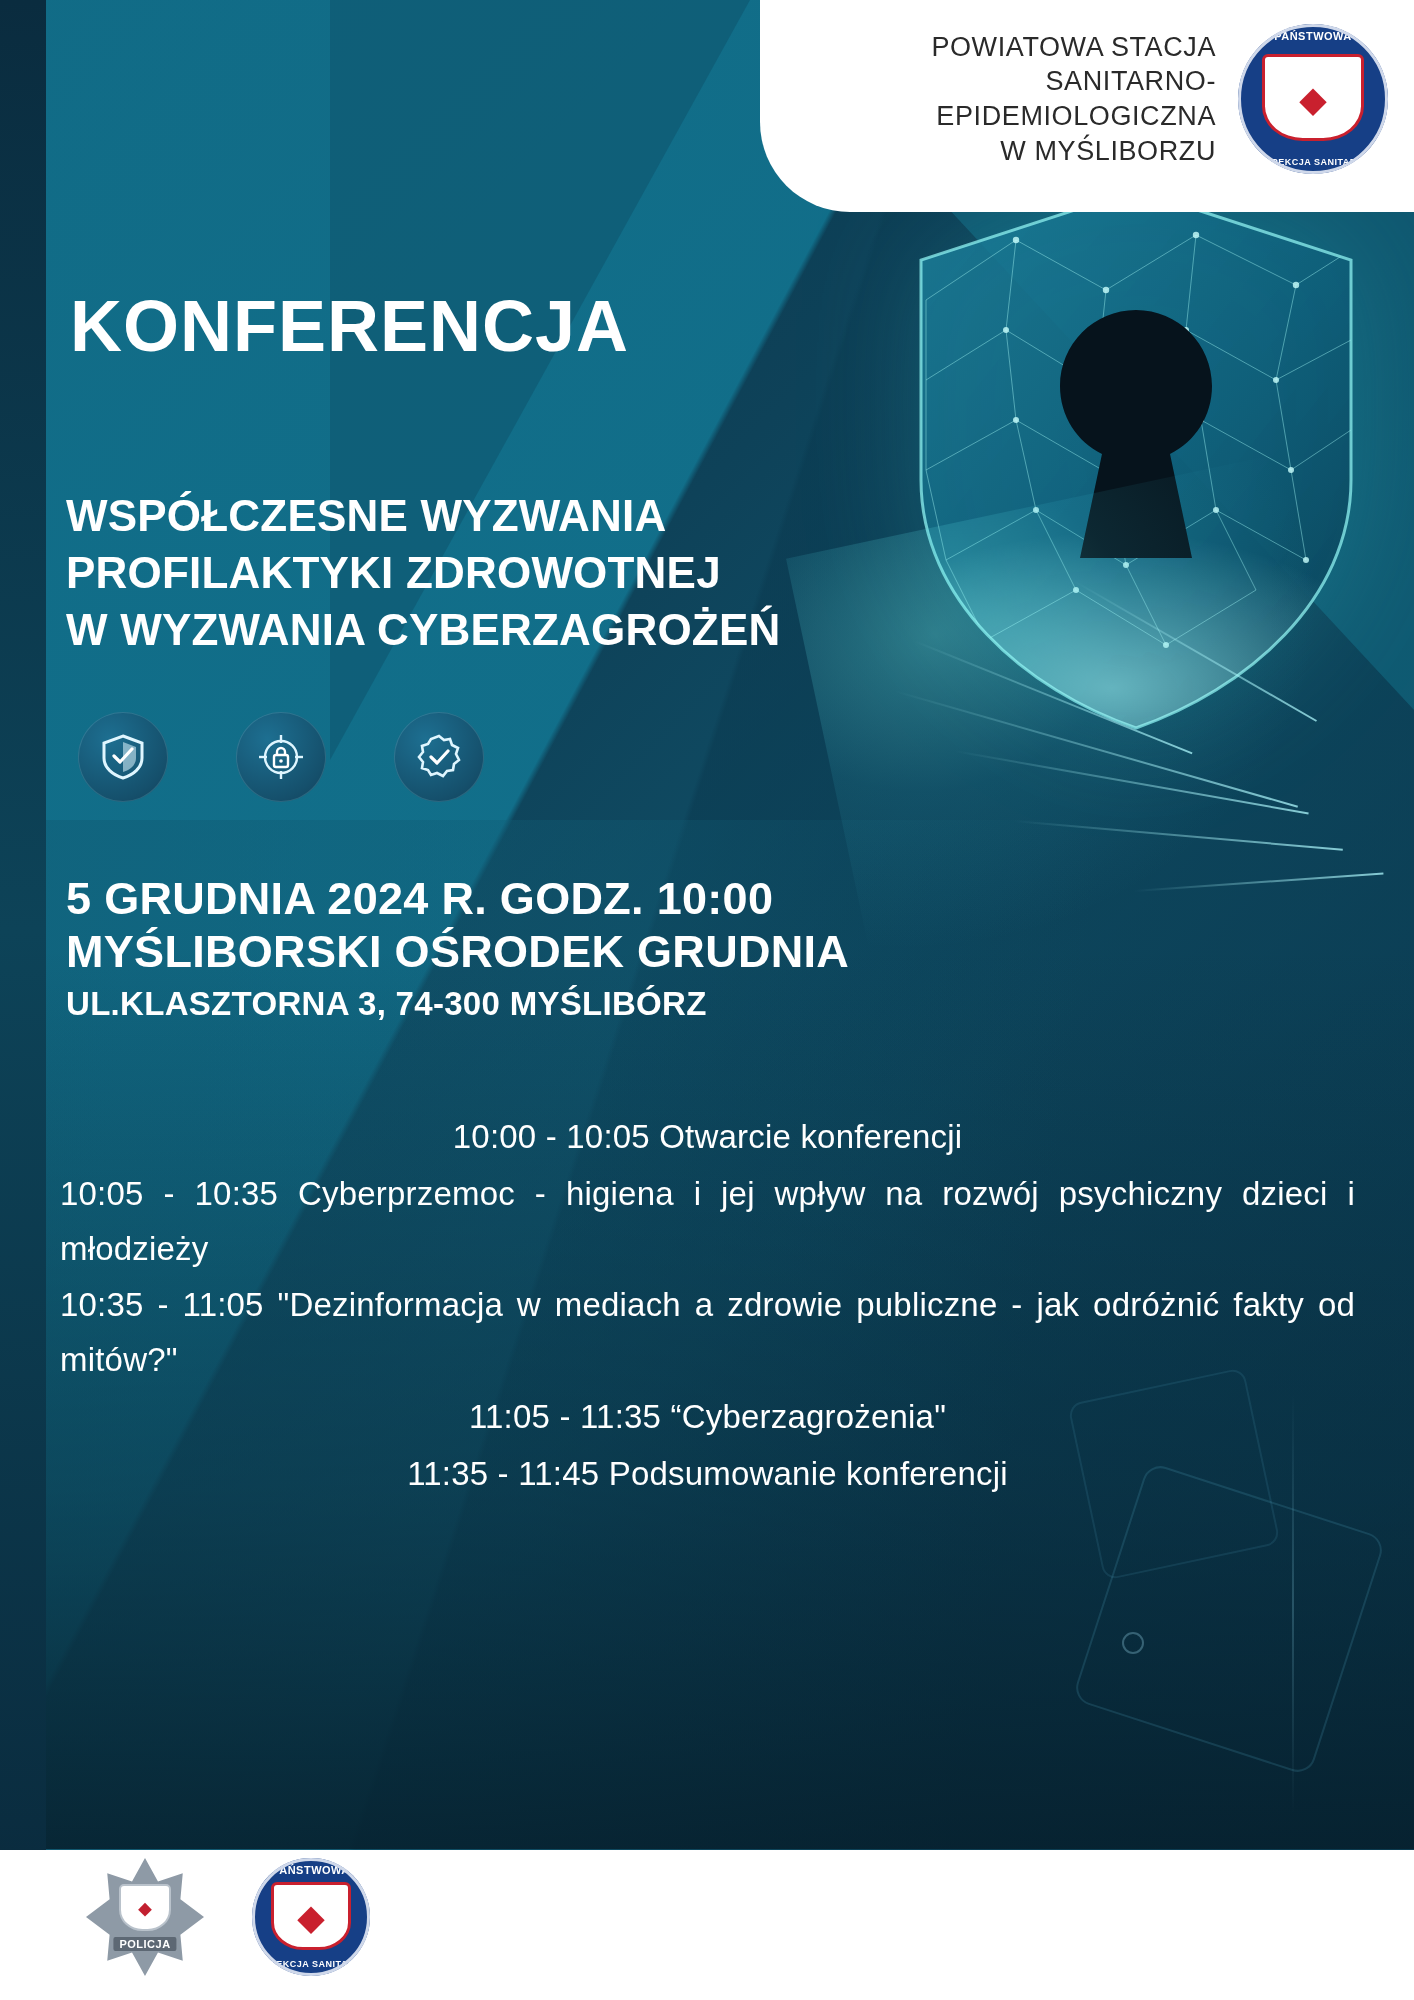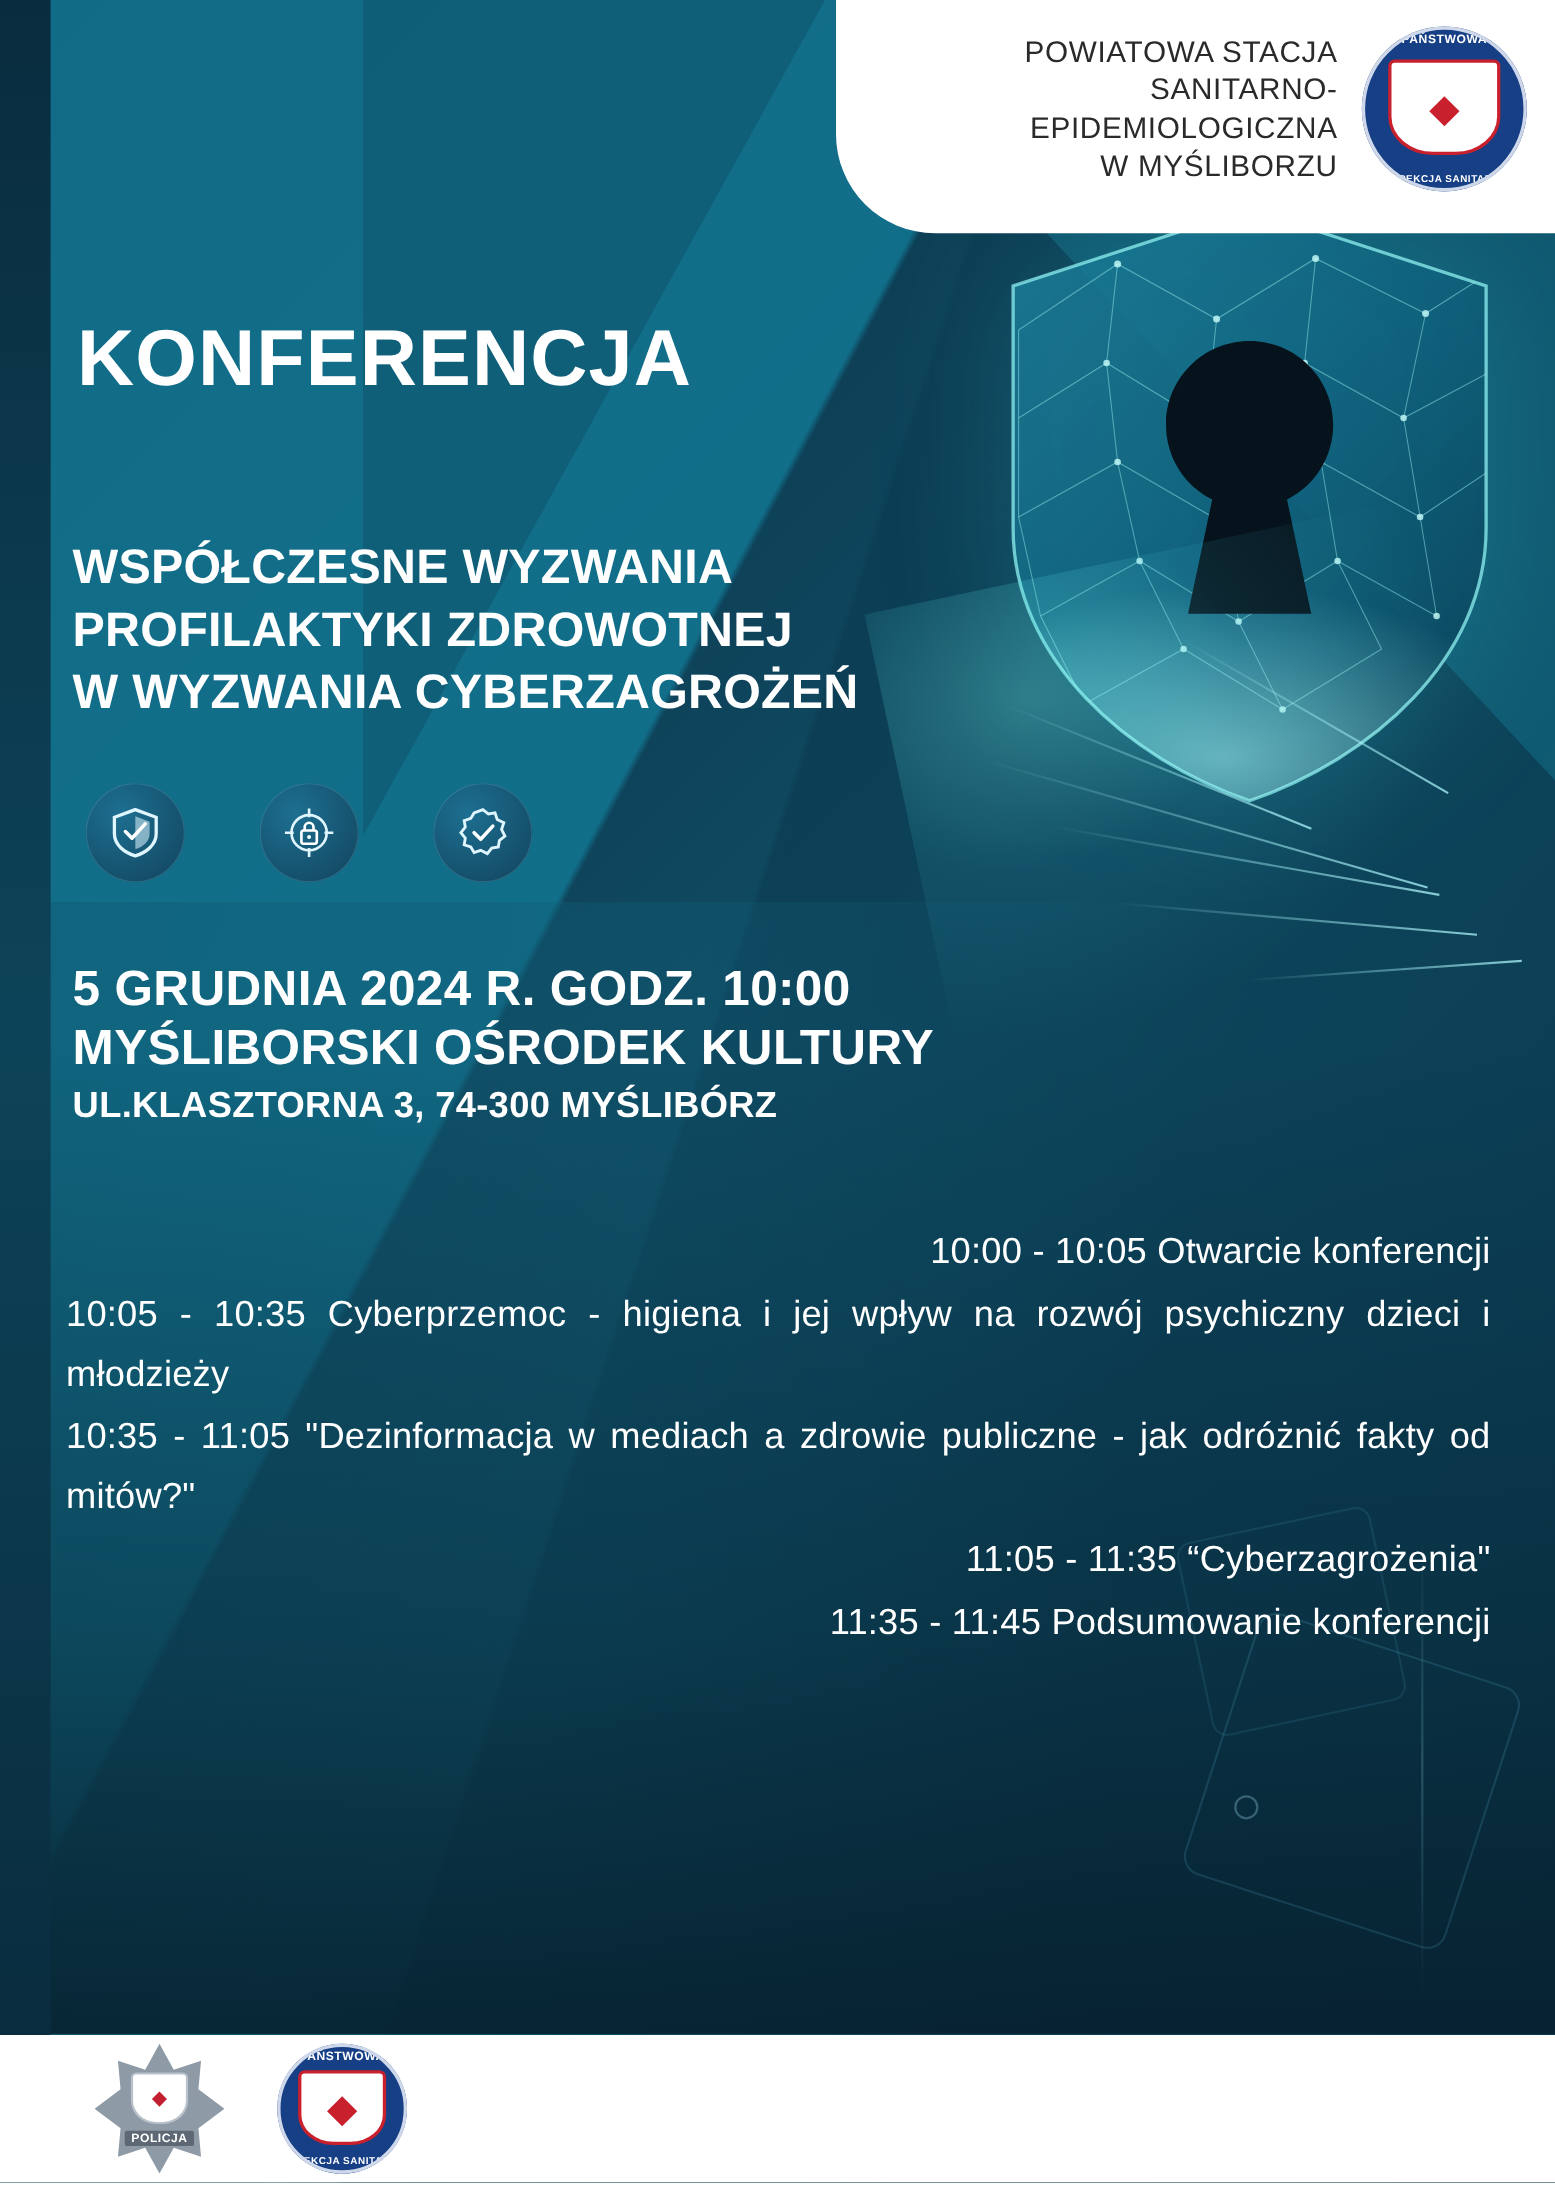--- a/index.html
+++ b/index.html
@@ -236,21 +236,21 @@
     position: absolute;
     left: 60px; top: 1110px;
     width: 1295px;
     color: #ffffff;
     font-size: 33px;
     line-height: 1.66;
     letter-spacing: 0.2px;
     font-weight: 400;
   }
   .agenda p { margin: 0 0 2px 0; text-align: justify; }
-  .agenda p.nojust { text-align: right; }
+  .agenda p.nojust { text-align: center; }
 
   
   .footer {
     position: absolute;
     left: 0; bottom: 0;
     width: 1414px; height: 134px;
     background: #ffffff;
     display: flex;
     align-items: center;
     gap: 48px;
@@ -427,21 +427,21 @@
     <div class="circ-icon">
       <svg width="46" height="46" viewBox="0 0 46 46" aria-hidden="true">
         <path d="M23 2 l5 4 l6 -1 l2 6 l6 3 l-2 6 l3 6 l-5 4 l-1 6 l-6 1 l-4 5 l-6 -3 l-6 2 l-3 -5 l-6 -2 l1 -6 l-4 -5 l4 -5 l-1 -6 l6 -2 l3 -5 Z" fill="none" stroke="#dff6ff" stroke-width="2.6"></path>
         <path d="M15 23 l6 6 l11 -12" fill="none" stroke="#ffffff" stroke-width="3.2" stroke-linecap="round" stroke-linejoin="round"></path>
       </svg>
     </div>
   </div>
 
   <div class="when">
     <div class="l1">5 GRUDNIA 2024 R. GODZ. 10:00</div>
-    <div class="l2">MYŚLIBORSKI OŚRODEK KULTURY</div>
+    <div class="l2">MYŚLIBORSKI OŚRODEK GRUDNIA</div>
     <div class="l3">UL.KLASZTORNA 3, 74-300 MYŚLIBÓRZ</div>
   </div>
 
   <div class="agenda">
     <p class="nojust">10:00 - 10:05 Otwarcie konferencji</p>
     <p>10:05 - 10:35 Cyberprzemoc - higiena i jej wpływ na rozwój psychiczny dzieci i młodzieży</p>
     <p>10:35 - 11:05 "Dezinformacja w mediach a zdrowie publiczne - jak odróżnić fakty od mitów?"</p>
     <p class="nojust">11:05 - 11:35 “Cyberzagrożenia"</p>
     <p class="nojust">11:35 - 11:45  Podsumowanie konferencji</p>
   </div>

